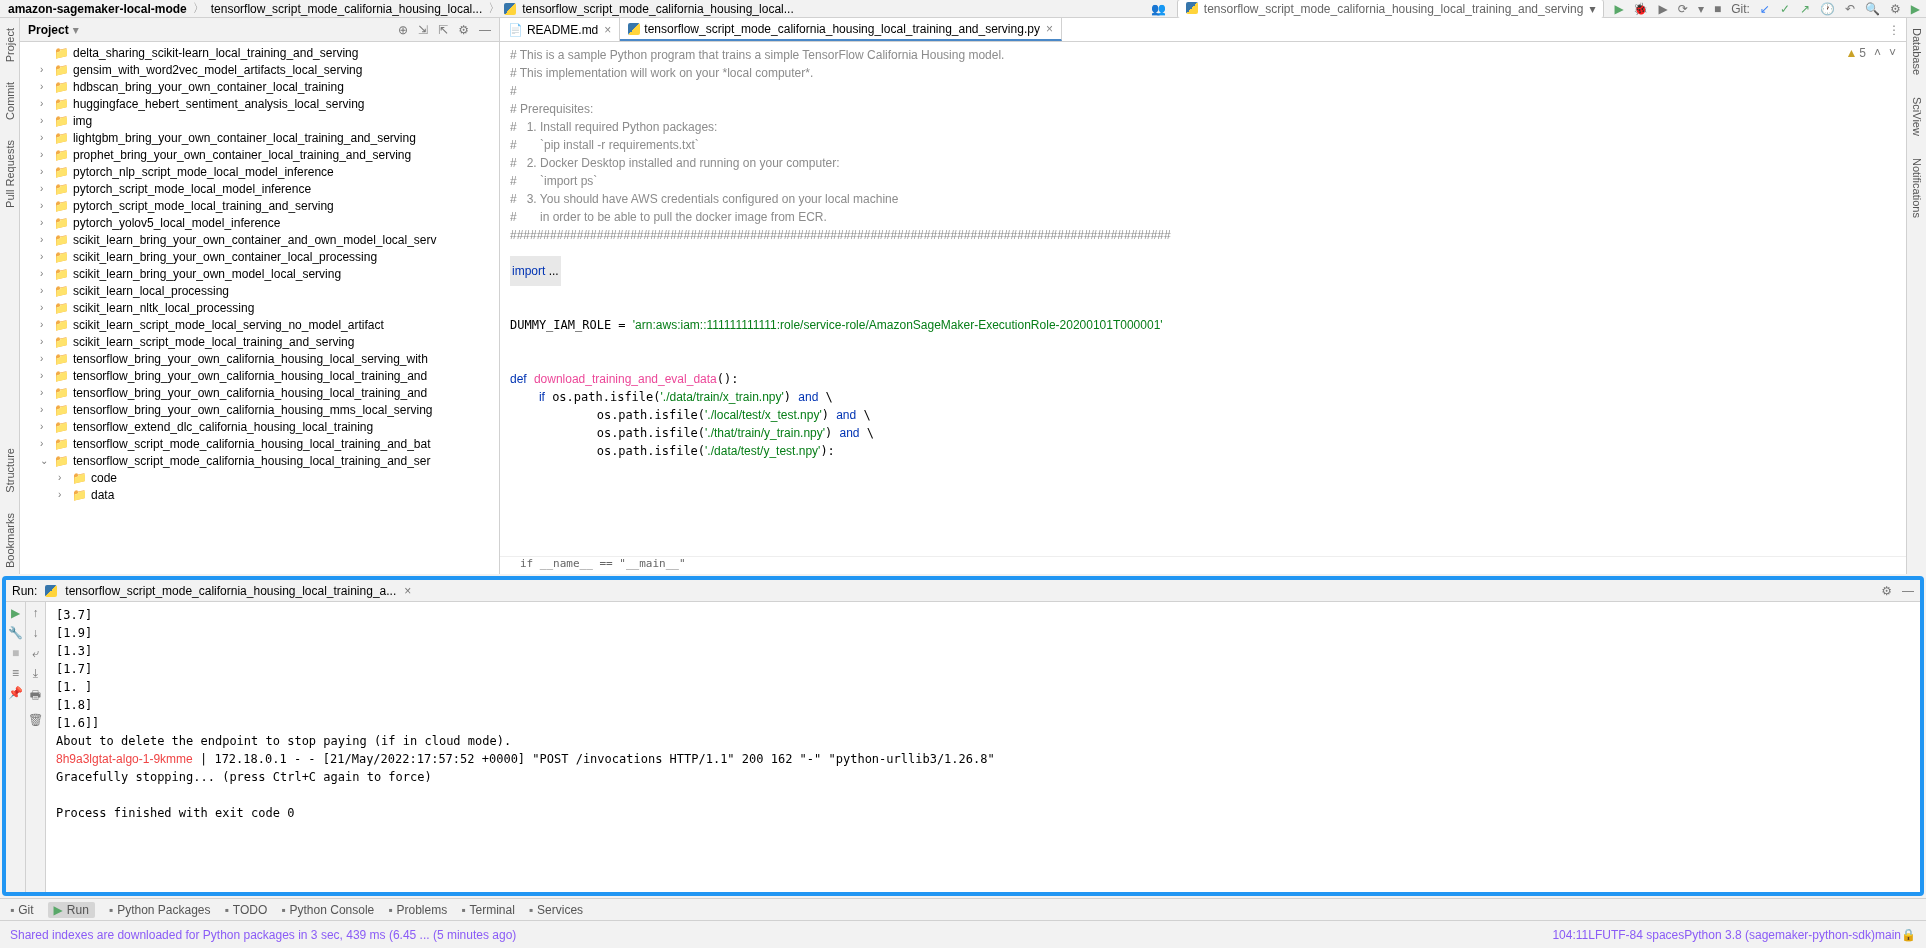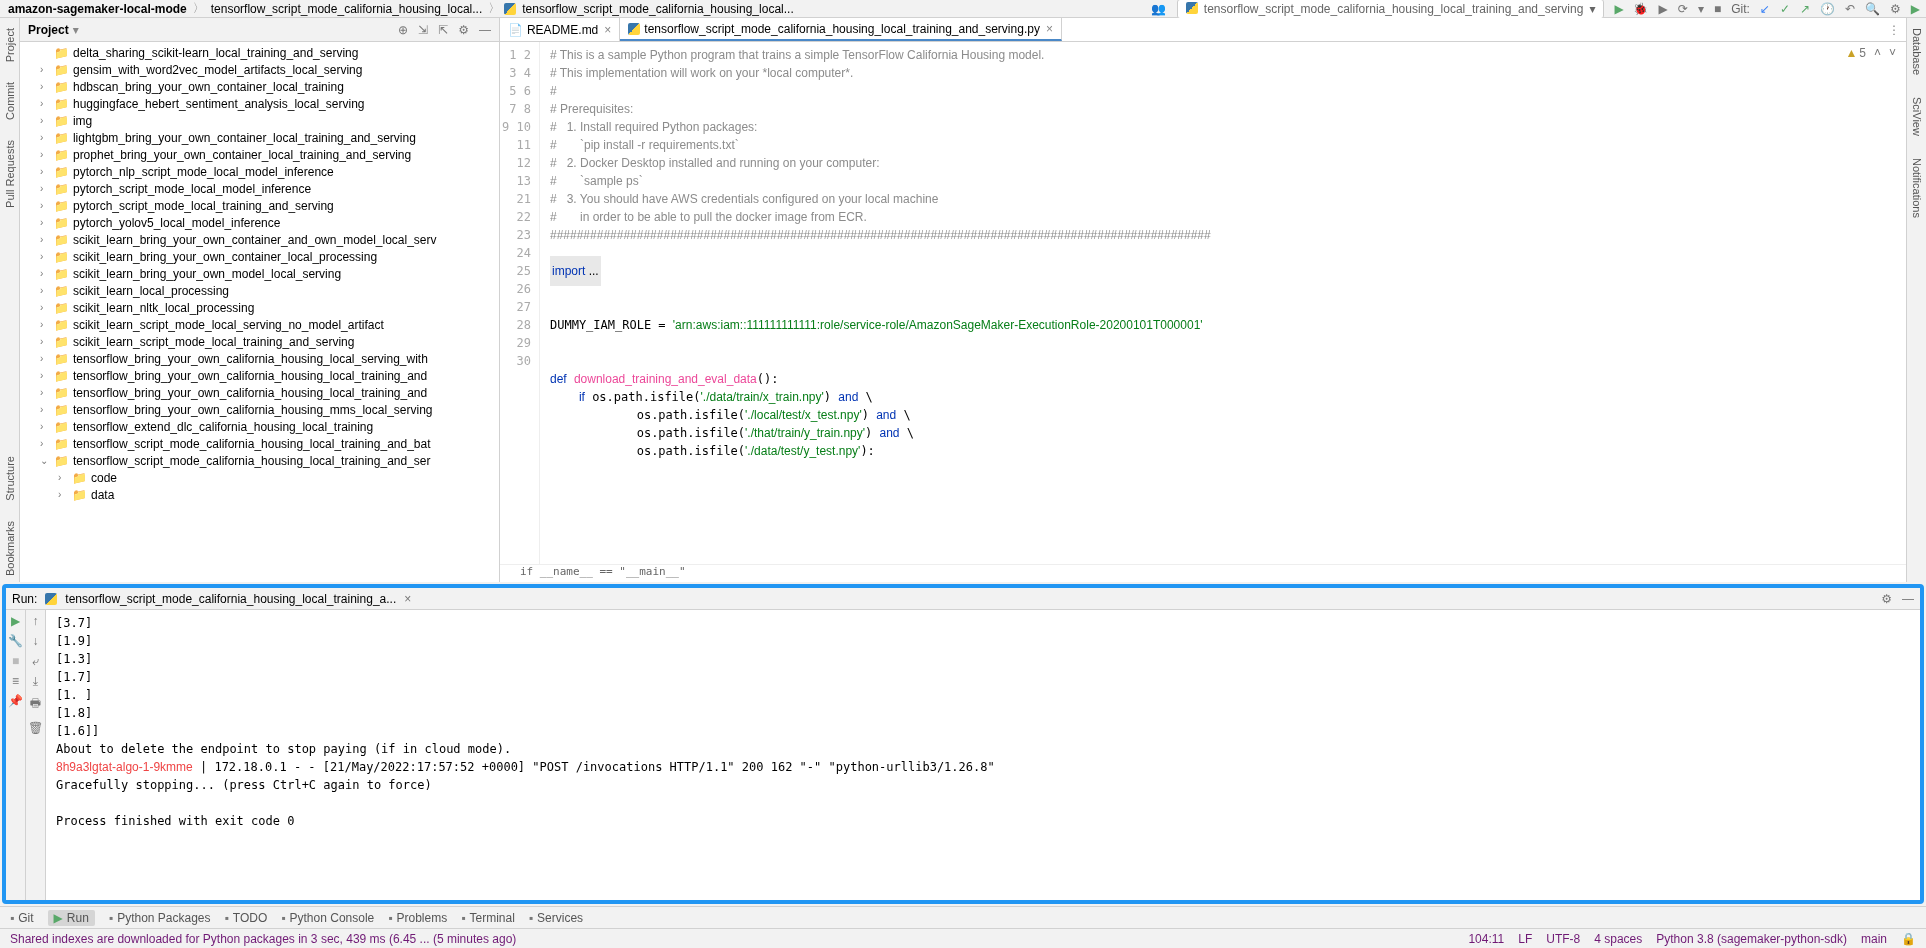--- a/index.html
+++ b/index.html
@@ -43,22 +43,22 @@
 .runwin{border:4px solid #2196f3;border-radius:4px;display:flex;flex-direction:column;height:320px;background:#fff;margin:2px}
 .runhdr{height:22px;background:#f2f2f2;border-bottom:1px solid #d1d1d1;display:flex;align-items:center;padding:0 6px;justify-content:space-between}
 .runbody{flex:1;display:flex;min-height:0}
 .runside{width:20px;background:#f2f2f2;border-right:1px solid #d1d1d1;display:flex;flex-direction:column;align-items:center;gap:6px;padding-top:4px}
 .runside2{width:20px;background:#f2f2f2;border-right:1px solid #d1d1d1;display:flex;flex-direction:column;align-items:center;gap:6px;padding-top:4px}
 .console{flex:1;font-family:Menlo,monospace;padding:4px 0 0 10px;line-height:18px;white-space:pre;overflow:auto}
 .cid{color:#ef4444}
 .btm{height:22px;background:#f2f2f2;border-top:1px solid #d1d1d1;display:flex;align-items:center;gap:14px;padding:0 10px}
 .btm .item{display:flex;align-items:center;gap:4px;color:#555}
 .btm .item.active{background:#d5d5d5;padding:1px 6px;border-radius:2px}
-.status{height:20px;background:#f2f2f2;border-top:1px solid #d1d1d1;display:flex;align-items:center;padding:0 10px;color:#701a75;justify-content:space-between}
-.status .rt{gap:14px}
+.status{height:28px;background:#f2f2f2;border-top:1px solid #d1d1d1;display:flex;align-items:center;padding:0 10px;color:#8b5cf6;justify-content:space-between}
+.status .rt{}
 .pyicon{display:inline-block;width:12px;height:12px;background:linear-gradient(135deg,#3776ab 50%,#ffd43b 50%);border-radius:2px}
 .icon{color:#777;cursor:default}
 </style>
 </head>
 <body>
 
 <div class="row topbar">
   <div class="row crumbs">
     <span class="crumb" style="font-weight:bold">amazon-sagemaker-local-mode</span>
     <span class="sep">〉</span>
@@ -271,52 +271,28 @@
       </div>
     <div class="code">
       <div class="topstatus">
         <span class="warn">
             <span class="wtri">▲</span> 
             <span>5</span>
           </span>
         <span>˄</span>
         <span>˅</span>
       </div>
-      <div class="gut" id="gut">1
-2
-3
-4
-5
-6
-7
-8
-9
-10
-11
-12
-13
-21
-22
-23
-24
-25
-26
-27
-28
-29
-30
-</div>
       <div class="src" id="src"><span class="cm"># This is a sample Python program that trains a simple TensorFlow California Housing model.</span>
 <span class="cm"># This implementation will work on your *local computer*.</span>
 <span class="cm">#</span>
 <span class="cm"># Prerequisites:</span>
 <span class="cm">#   1. Install required Python packages:</span>
 <span class="cm">#       `pip install -r requirements.txt`</span>
 <span class="cm">#   2. Docker Desktop installed and running on your computer:</span>
-<span class="cm">#       `sample ps`</span>
+<span class="cm">#       `import ps`</span>
 <span class="cm">#   3. You should have AWS credentials configured on your local machine</span>
 <span class="cm">#       in order to be able to pull the docker image from ECR.</span>
 <span class="cm">###################################################################################################</span>
 <span class=""></span>
 <span class="imp"><span class="kw">import </span>...</span>
 <span class=""></span>
 <span class=""></span>
 DUMMY_IAM_ROLE = <span class="st">'arn:aws:iam::111111111111:role/service-role/AmazonSageMaker-ExecutionRole-20200101T000001'</span>
 <span class=""></span>
 <span class=""></span>

